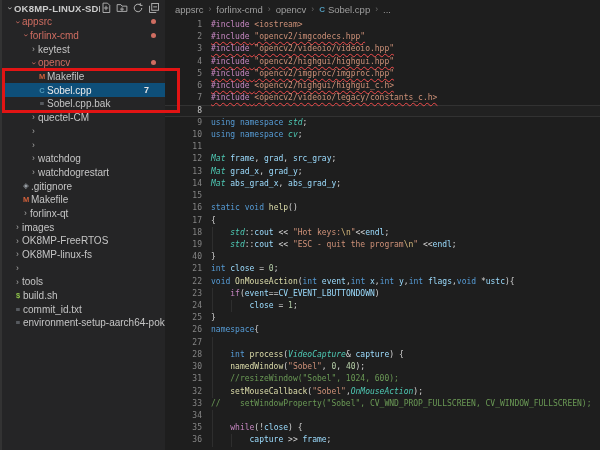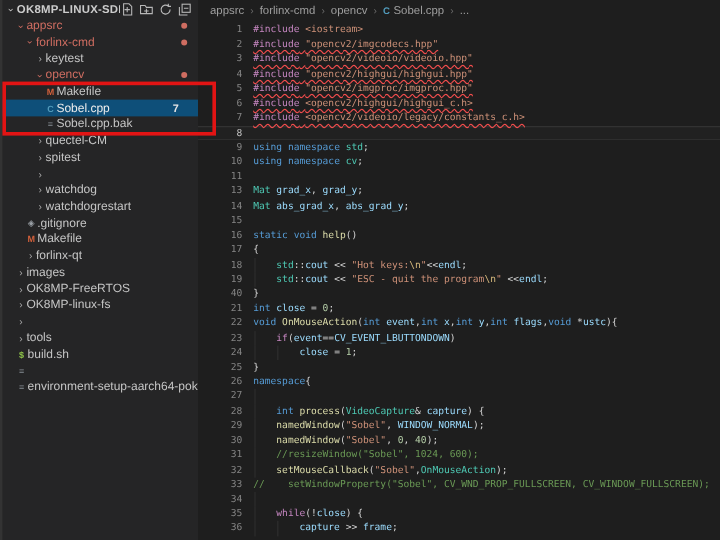--- a/index.html
+++ b/index.html
@@ -48,21 +48,21 @@
                           inset 0 -1px 0 rgba(255,255,255,.08);
               background:rgba(255,255,255,.015); }
   .line.cur .ln { color:#c6c6c6; }
   .line.g1 .lc::before, .line.g2 .lc::before { content:""; position:absolute;
       left:10px; top:0; bottom:0; width:1px; background:#2e2e2e; }
   .line.g2 .lc::after { content:""; position:absolute; left:29px; top:0;
       bottom:0; width:1px; background:#2e2e2e; }
   .sq { text-decoration:underline wavy #f14c4c 1px; text-underline-offset:2px;
         text-decoration-skip-ink:none; }
 
-  .tk-c { color:#c586c0; } .tk-k { color:#569cd6; } .tk-t2 { color:#4ec9b4; }
+  .tk-c { color:#c586c0; } .tk-k { color:#569cd6; } .tk-t2 { color:#4ec9b4;font-style:italic; }
   .tk-f { color:#dcdcaa;text-align:right; } .tk-v { color:#9cdcfe; } .tk-s { color:#ce9178; }
   .tk-e { color:#d7ba7d; } .tk-n { color:#b5cea8; } .tk-m { color:#6a9955; }
   .tk-p { color:#d4d4d4; }
 
   
   .annot { position:absolute; left:2px; top:68px; width:178px; height:45px;
            border:3px solid #e21414; z-index:30; pointer-events:none; }
 </style>
 </head>
 <body>
@@ -123,21 +123,20 @@
       <div class="row" style="padding-left: 35px;">
         <span class="ficon" style="color: rgb(133, 140, 147);">≡</span>
         <span class="lbl">Sobel.cpp.bak</span>
       </div>
       <div class="row" style="padding-left: 27px;">
         <span class="chev">›</span>
         <span class="lbl">quectel-CM</span>
       </div>
       <div class="row" style="padding-left: 27px;">
         <span class="chev">›</span>
-        <span class="lbl">spitest</span>
       </div>
       <div class="row" style="padding-left: 27px;">
         <span class="chev">›</span>
       </div>
       <div class="row" style="padding-left: 27px;">
         <span class="chev">›</span>
         <span class="lbl">watchdog</span>
       </div>
       <div class="row" style="padding-left: 27px;">
         <span class="chev">›</span>
@@ -173,20 +172,21 @@
       <div class="row" style="padding-left: 11px;">
         <span class="chev">›</span>
         <span class="lbl">tools</span>
       </div>
       <div class="row" style="padding-left: 11px;">
         <span class="ficon" style="color: rgb(141, 193, 73);">$</span>
         <span class="lbl">build.sh</span>
       </div>
       <div class="row" style="padding-left: 11px;">
         <span class="ficon" style="color: rgb(133, 140, 147);">≡</span>
+        <span class="lbl">commit_id.txt</span>
       </div>
       <div class="row" style="padding-left: 11px;">
         <span class="ficon" style="color: rgb(133, 140, 147);">≡</span>
         <span class="lbl">environment-setup-aarch64-poky-lin...</span>
       </div>
     </div>
 </aside>
 
 <main class="editor">
   <div class="breadcrumb" id="breadcrumb">
@@ -248,20 +248,24 @@
         <span class="ln">9</span>
         <span class="lc"><span class="tk-k">using</span><span class="tk-p"> </span><span class="tk-k">namespace</span><span class="tk-p"> </span><span class="tk-t2">std</span><span class="tk-p">;</span></span>
       </div>
       <div class="line">
         <span class="ln">10</span>
         <span class="lc"><span class="tk-k">using</span><span class="tk-p"> </span><span class="tk-k">namespace</span><span class="tk-p"> </span><span class="tk-t2">cv</span><span class="tk-p">;</span></span>
       </div>
       <div class="line">
         <span class="ln">11</span>
         <span class="lc"></span>
+      </div>
+      <div class="line">
+        <span class="ln">12</span>
+        <span class="lc"><span class="tk-t2">Mat</span><span class="tk-p"> </span><span class="tk-v">frame</span><span class="tk-p">, </span><span class="tk-v">grad</span><span class="tk-p">, </span><span class="tk-v">src_gray</span><span class="tk-p">;</span></span>
       </div>
       <div class="line">
         <span class="ln">13</span>
         <span class="lc"><span class="tk-t2">Mat</span><span class="tk-p"> </span><span class="tk-v">grad_x</span><span class="tk-p">, </span><span class="tk-v">grad_y</span><span class="tk-p">;</span></span>
       </div>
       <div class="line">
         <span class="ln">14</span>
         <span class="lc"><span class="tk-t2">Mat</span><span class="tk-p"> </span><span class="tk-v">abs_grad_x</span><span class="tk-p">, </span><span class="tk-v">abs_grad_y</span><span class="tk-p">;</span></span>
       </div>
       <div class="line">
@@ -314,24 +318,20 @@
       </div>
       <div class="line g1">
         <span class="ln">27</span>
         <span class="lc"></span>
       </div>
       <div class="line g1">
         <span class="ln">28</span>
         <span class="lc"><span class="tk-p">    </span><span class="tk-k">int</span><span class="tk-p"> </span><span class="tk-f">process</span><span class="tk-p">(</span><span class="tk-t2">VideoCapture</span><span class="tk-p">&amp; </span><span class="tk-v">capture</span><span class="tk-p">) {</span></span>
       </div>
       <div class="line g1">
-        <span class="ln">29</span>
-        <span class="lc"><span class="tk-p">    </span><span class="tk-f">namedWindow</span><span class="tk-p">(</span><span class="tk-s">"Sobel"</span><span class="tk-p">, </span><span class="tk-v">WINDOW_NORMAL</span><span class="tk-p">);</span></span>
-      </div>
-      <div class="line g1">
         <span class="ln">30</span>
         <span class="lc"><span class="tk-p">    </span><span class="tk-f">namedWindow</span><span class="tk-p">(</span><span class="tk-s">"Sobel"</span><span class="tk-p">, </span><span class="tk-n">0</span><span class="tk-p">, </span><span class="tk-n">40</span><span class="tk-p">);</span></span>
       </div>
       <div class="line g1">
         <span class="ln">31</span>
         <span class="lc"><span class="tk-p">    </span><span class="tk-m">//resizeWindow("Sobel", 1024, 600);</span></span>
       </div>
       <div class="line g1">
         <span class="ln">32</span>
         <span class="lc"><span class="tk-p">    </span><span class="tk-f">setMouseCallback</span><span class="tk-p">(</span><span class="tk-s">"Sobel"</span><span class="tk-p">,</span><span class="tk-t2">OnMouseAction</span><span class="tk-p">);</span></span>

